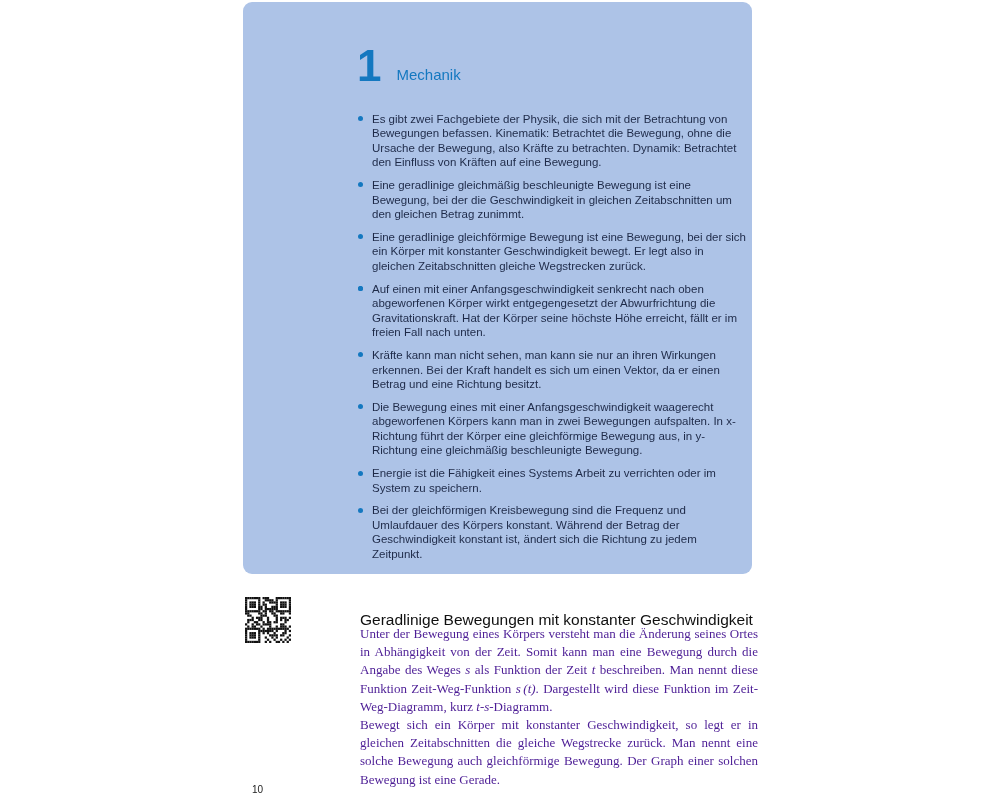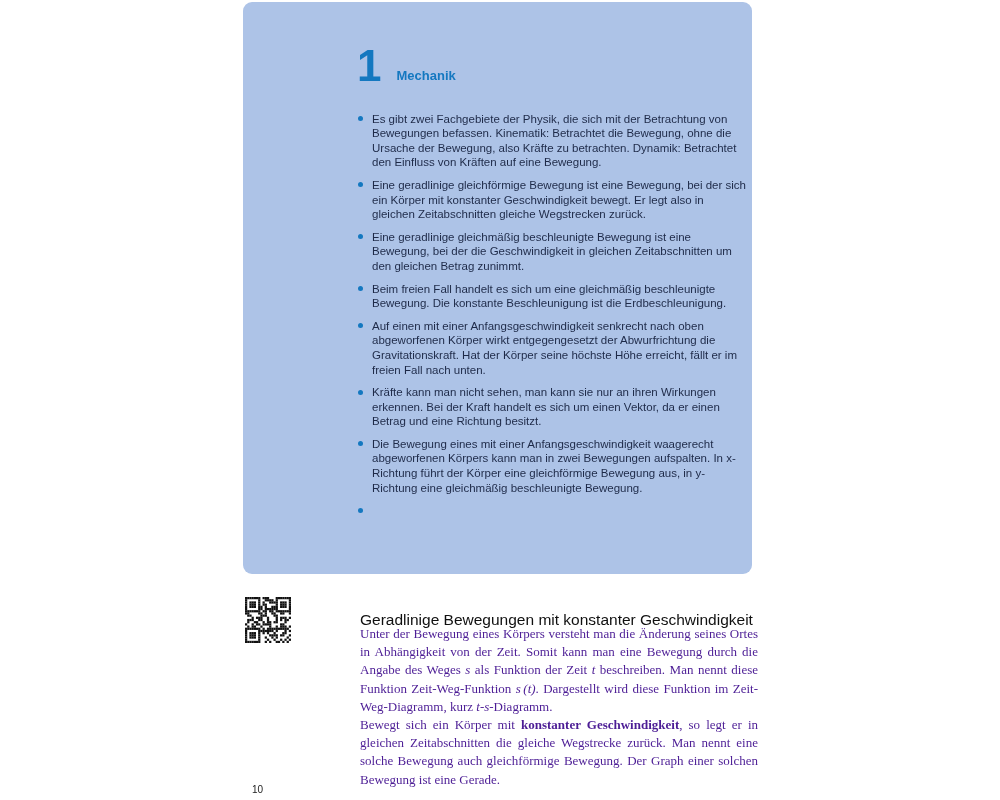--- a/index.html
+++ b/index.html
@@ -6,21 +6,21 @@
   .page{
     position:relative;width:1000px;height:800px;background:#ffffff;
     font-family:"Liberation Sans",sans-serif;overflow:hidden;
   }
   .chapter-box{
     position:absolute;left:243px;top:2px;width:509px;height:572px;
     background:var(--box-bg,#adc3e7);border-radius:9px;
   }
   .chapter-header{display:flex;align-items:flex-end;margin:44px 0 0 114px;}
   .chapter-number{font-size:44px;font-weight:700;color:var(--accent,#1478c0);line-height:0.9;}
-  .chapter-title{font-size:13px;font-weight:700;color:var(--accent,#1478c0);margin:0 0 3px 15px;}
+  .chapter-title{font-size:15px;font-weight:400;color:var(--accent,#1478c0);margin:0 0 3px 15px;}
   .bullets{list-style:none;margin:26px 0 0 114px;padding:0;width:390px;}
   .bullets li{
     position:relative;padding-left:15px;margin-bottom:8px;
     font-size:11.5px;line-height:14.6px;color:var(--bullet-text,#1e2a48);
   }
   .bullet-dot{
     position:absolute;left:1px;top:4.5px;width:5px;height:5px;border-radius:50%;
     background:var(--accent,#1478c0);
   }
   .section-heading{
@@ -47,27 +47,28 @@
 
 <div class="page">
 
   <div class="chapter-box">
     <div class="chapter-header">
       <span class="chapter-number">1</span>
       <span class="chapter-title">Mechanik</span>
     </div>
     <ul class="bullets">
       <li><span class="bullet-dot"></span><span>Es gibt zwei Fachgebiete der Physik, die sich mit der Betrachtung von Bewegungen befassen. Kinematik: Betrachtet die Bewegung, ohne die Ursache der Bewegung, also Kräfte zu betrachten. Dynamik: Betrachtet den Einfluss von Kräften auf eine Bewegung.</span></li>
+      <li><span class="bullet-dot"></span><span>Eine geradlinige gleichmäßig beschleunigte Bewegung ist eine Bewegung, bei der die Geschwindigkeit in gleichen Zeitabschnitten um den gleichen Betrag zunimmt.</span></li>
       <li><span class="bullet-dot"></span><span>Eine geradlinige gleichförmige Bewegung ist eine Bewegung, bei der sich ein Körper mit konstanter Geschwindigkeit bewegt. Er legt also in gleichen Zeitabschnitten gleiche Wegstrecken zurück.</span></li>
-      <li><span class="bullet-dot"></span><span>Eine geradlinige gleichmäßig beschleunigte Bewegung ist eine Bewegung, bei der die Geschwindigkeit in gleichen Zeitabschnitten um den gleichen Betrag zunimmt.</span></li>
-      <li><span class="bullet-dot"></span><span>Beim freien Fall handelt es sich um eine gleichmäßig beschleunigte Bewegung. Die konstante Beschleunigung ist die Erdbeschleunigung.</span></li>
+      <li><span class="bullet-dot"></span></li>
       <li><span class="bullet-dot"></span><span>Auf einen mit einer Anfangsgeschwindigkeit senkrecht nach oben abgeworfenen Körper wirkt entgegengesetzt der Abwurfrichtung die Gravitationskraft. Hat der Körper seine höchste Höhe erreicht, fällt er im freien Fall nach unten.</span></li>
       <li><span class="bullet-dot"></span><span>Kräfte kann man nicht sehen, man kann sie nur an ihren Wirkungen erkennen. Bei der Kraft handelt es sich um einen Vektor, da er einen Betrag und eine Richtung besitzt.</span></li>
       <li><span class="bullet-dot"></span><span>Die Bewegung eines mit einer Anfangsgeschwindigkeit waagerecht abgeworfenen Körpers kann man in zwei Bewegungen aufspalten. In x-Richtung führt der Körper eine gleichförmige Bewegung aus, in y-Richtung eine gleichmäßig beschleunigte Bewegung.</span></li>
-      <li><span class="bullet-dot"></span></li>
+      <li><span class="bullet-dot"></span><span>Energie ist die Fähigkeit eines Systems Arbeit zu verrichten oder im System zu speichern.</span></li>
+      <li><span class="bullet-dot"></span><span>Bei der gleichförmigen Kreisbewegung sind die Frequenz und Umlaufdauer des Körpers konstant. Während der Betrag der Geschwindigkeit konstant ist, ändert sich die Richtung zu jedem Zeitpunkt.</span></li>
     </ul>
   </div>
 
   <div class="qr"><svg width="46" height="46" viewBox="0 0 46 46">
         <rect x="0.00" y="0.00" width="2.24" height="2.24" fill="#111111"></rect>
         <rect x="2.19" y="0.00" width="2.24" height="2.24" fill="#111111"></rect>
         <rect x="4.38" y="0.00" width="2.24" height="2.24" fill="#111111"></rect>
         <rect x="6.57" y="0.00" width="2.24" height="2.24" fill="#111111"></rect>
         <rect x="8.76" y="0.00" width="2.24" height="2.24" fill="#111111"></rect>
         <rect x="10.95" y="0.00" width="2.24" height="2.24" fill="#111111"></rect>
@@ -303,19 +304,19 @@
         <rect x="30.67" y="43.81" width="2.24" height="2.24" fill="#111111"></rect>
         <rect x="32.86" y="43.81" width="2.24" height="2.24" fill="#111111"></rect>
         <rect x="37.24" y="43.81" width="2.24" height="2.24" fill="#111111"></rect>
         <rect x="41.62" y="43.81" width="2.24" height="2.24" fill="#111111"></rect>
       </svg></div>
 
   <h2 class="section-heading">Geradlinige Bewegungen mit konstanter Geschwindigkeit</h2>
 
   <div class="body-text">
     <p><span>Unter der Bewegung eines Körpers versteht man die Änderung seines Ortes in Abhängigkeit von der Zeit. Somit kann man eine Bewegung durch die Angabe des Weges </span><span style="font-style: italic;">s</span><span> als Funktion der Zeit </span><span style="font-style: italic;">t</span><span> beschreiben. Man nennt diese Funktion Zeit-Weg-Funktion </span><span style="font-style: italic;">s (t)</span><span>. Dargestellt wird diese Funktion im Zeit-Weg-Diagramm, kurz </span><span style="font-style: italic;">t-s</span><span>-Diagramm.</span></p>
-    <p><span>Bewegt sich ein Körper mit </span><span style="font-weight: 700;">konstanter Geschwindigkeit</span><span>, so legt er in gleichen Zeitabschnitten die gleiche Wegstrecke zurück. Man nennt eine solche Bewegung auch gleichförmige Bewegung. Der Graph einer solchen Bewegung ist eine Gerade.</span></p>
+    <p><span>Bewegt sich ein Körper mit </span><span style="font-weight: 400;">konstanter Geschwindigkeit</span><span>, so legt er in gleichen Zeitabschnitten die gleiche Wegstrecke zurück. Man nennt eine solche Bewegung auch gleichförmige Bewegung. Der Graph einer solchen Bewegung ist eine Gerade.</span></p>
   </div>
 
 
   <div class="page-number">10</div>
 
 </div>
 
 </body></html>

